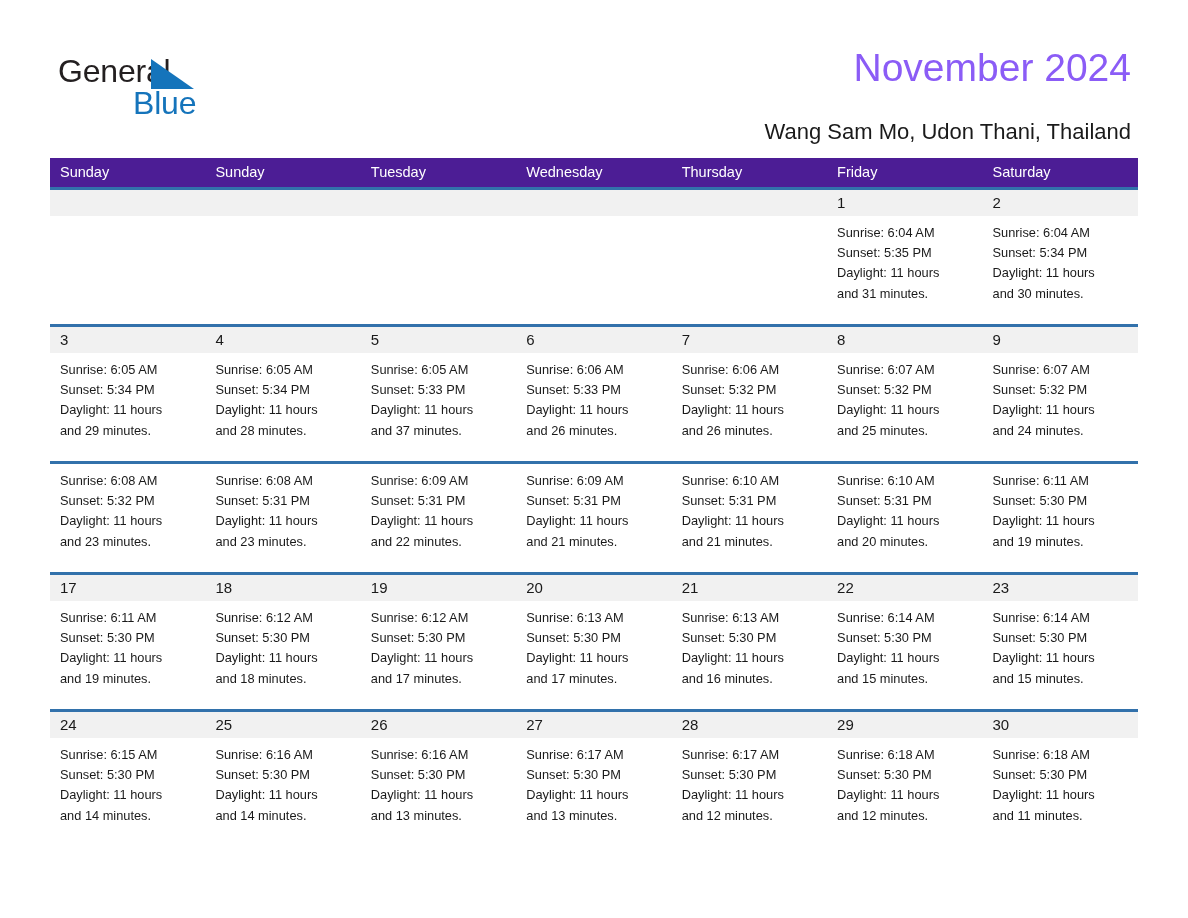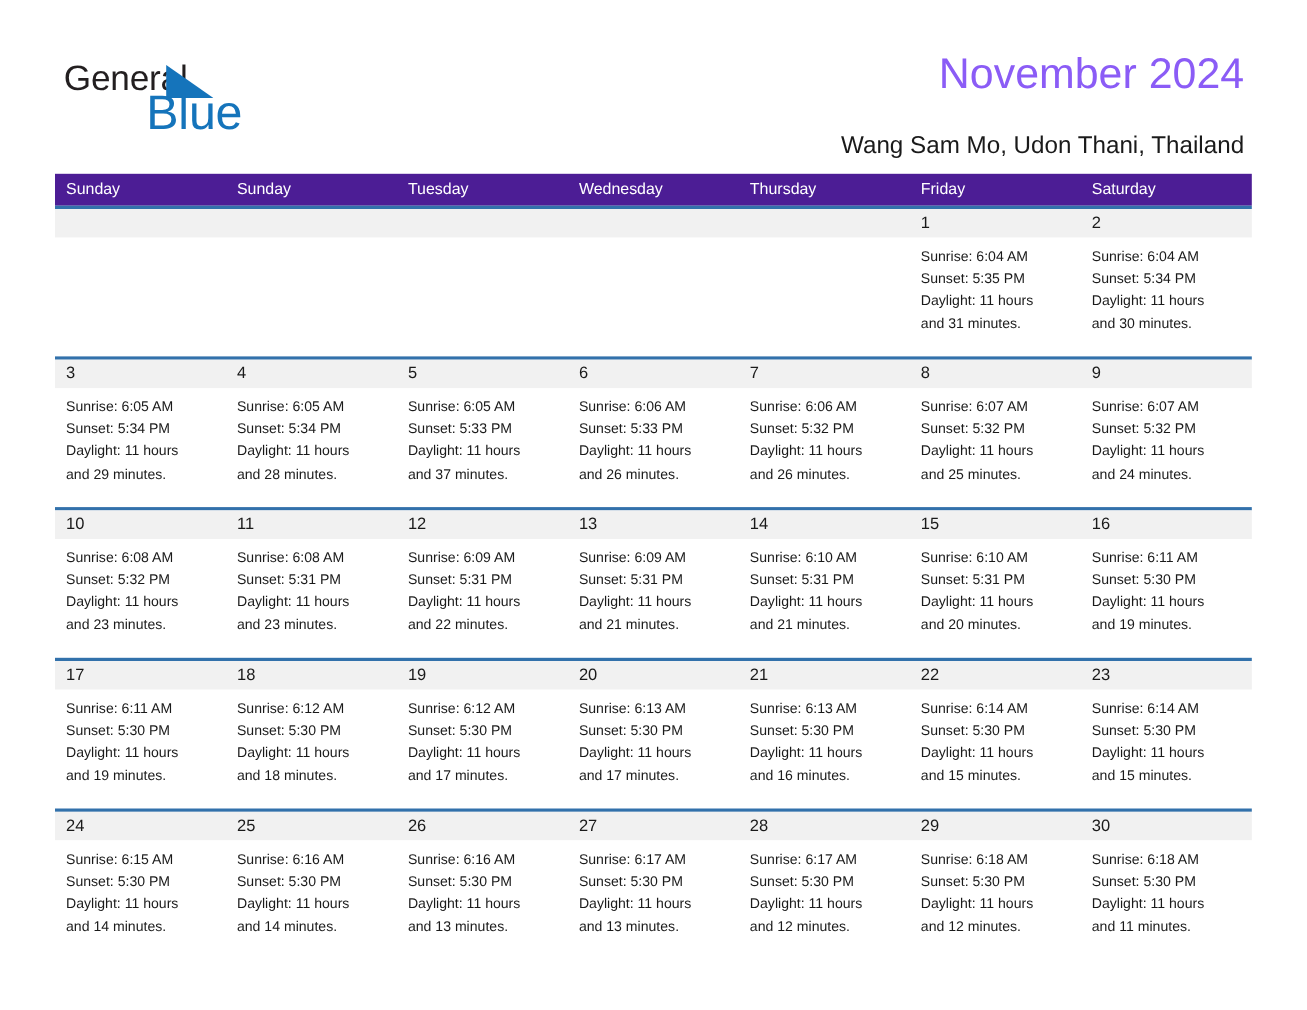--- a/index.html
+++ b/index.html
@@ -49,21 +49,21 @@
     position: absolute;
     left: 93px;
     top: 7px;
     width: 43px;
     height: 30px;
   }
   .logo-blue {
     position: absolute;
     left: 75px;
     top: 32px;
-    font-size: 44px;
+    font-size: 32px;
     line-height: 38px;
     color: #1574bb;
     letter-spacing: -0.2px;
     font-weight: 400;
   }
 
   .title-block {
     position: absolute;
     right: 57px;
     top: 44px;
@@ -291,29 +291,20 @@
         <div class="bcell">
           <div class="ln">Sunrise: 6:07 AM</div>
           <div class="ln">Sunset: 5:32 PM</div>
           <div class="ln">Daylight: 11 hours</div>
           <div class="ln">and 24 minutes.</div>
         </div>
       </div>
     </div>
 
     <div class="week">
-      <div class="week-nums">
-        <div class="ncell">10</div>
-        <div class="ncell">11</div>
-        <div class="ncell">12</div>
-        <div class="ncell">13</div>
-        <div class="ncell">14</div>
-        <div class="ncell">15</div>
-        <div class="ncell">16</div>
-      </div>
       <div class="week-body">
         <div class="bcell">
           <div class="ln">Sunrise: 6:08 AM</div>
           <div class="ln">Sunset: 5:32 PM</div>
           <div class="ln">Daylight: 11 hours</div>
           <div class="ln">and 23 minutes.</div>
         </div>
         <div class="bcell">
           <div class="ln">Sunrise: 6:08 AM</div>
           <div class="ln">Sunset: 5:31 PM</div>

